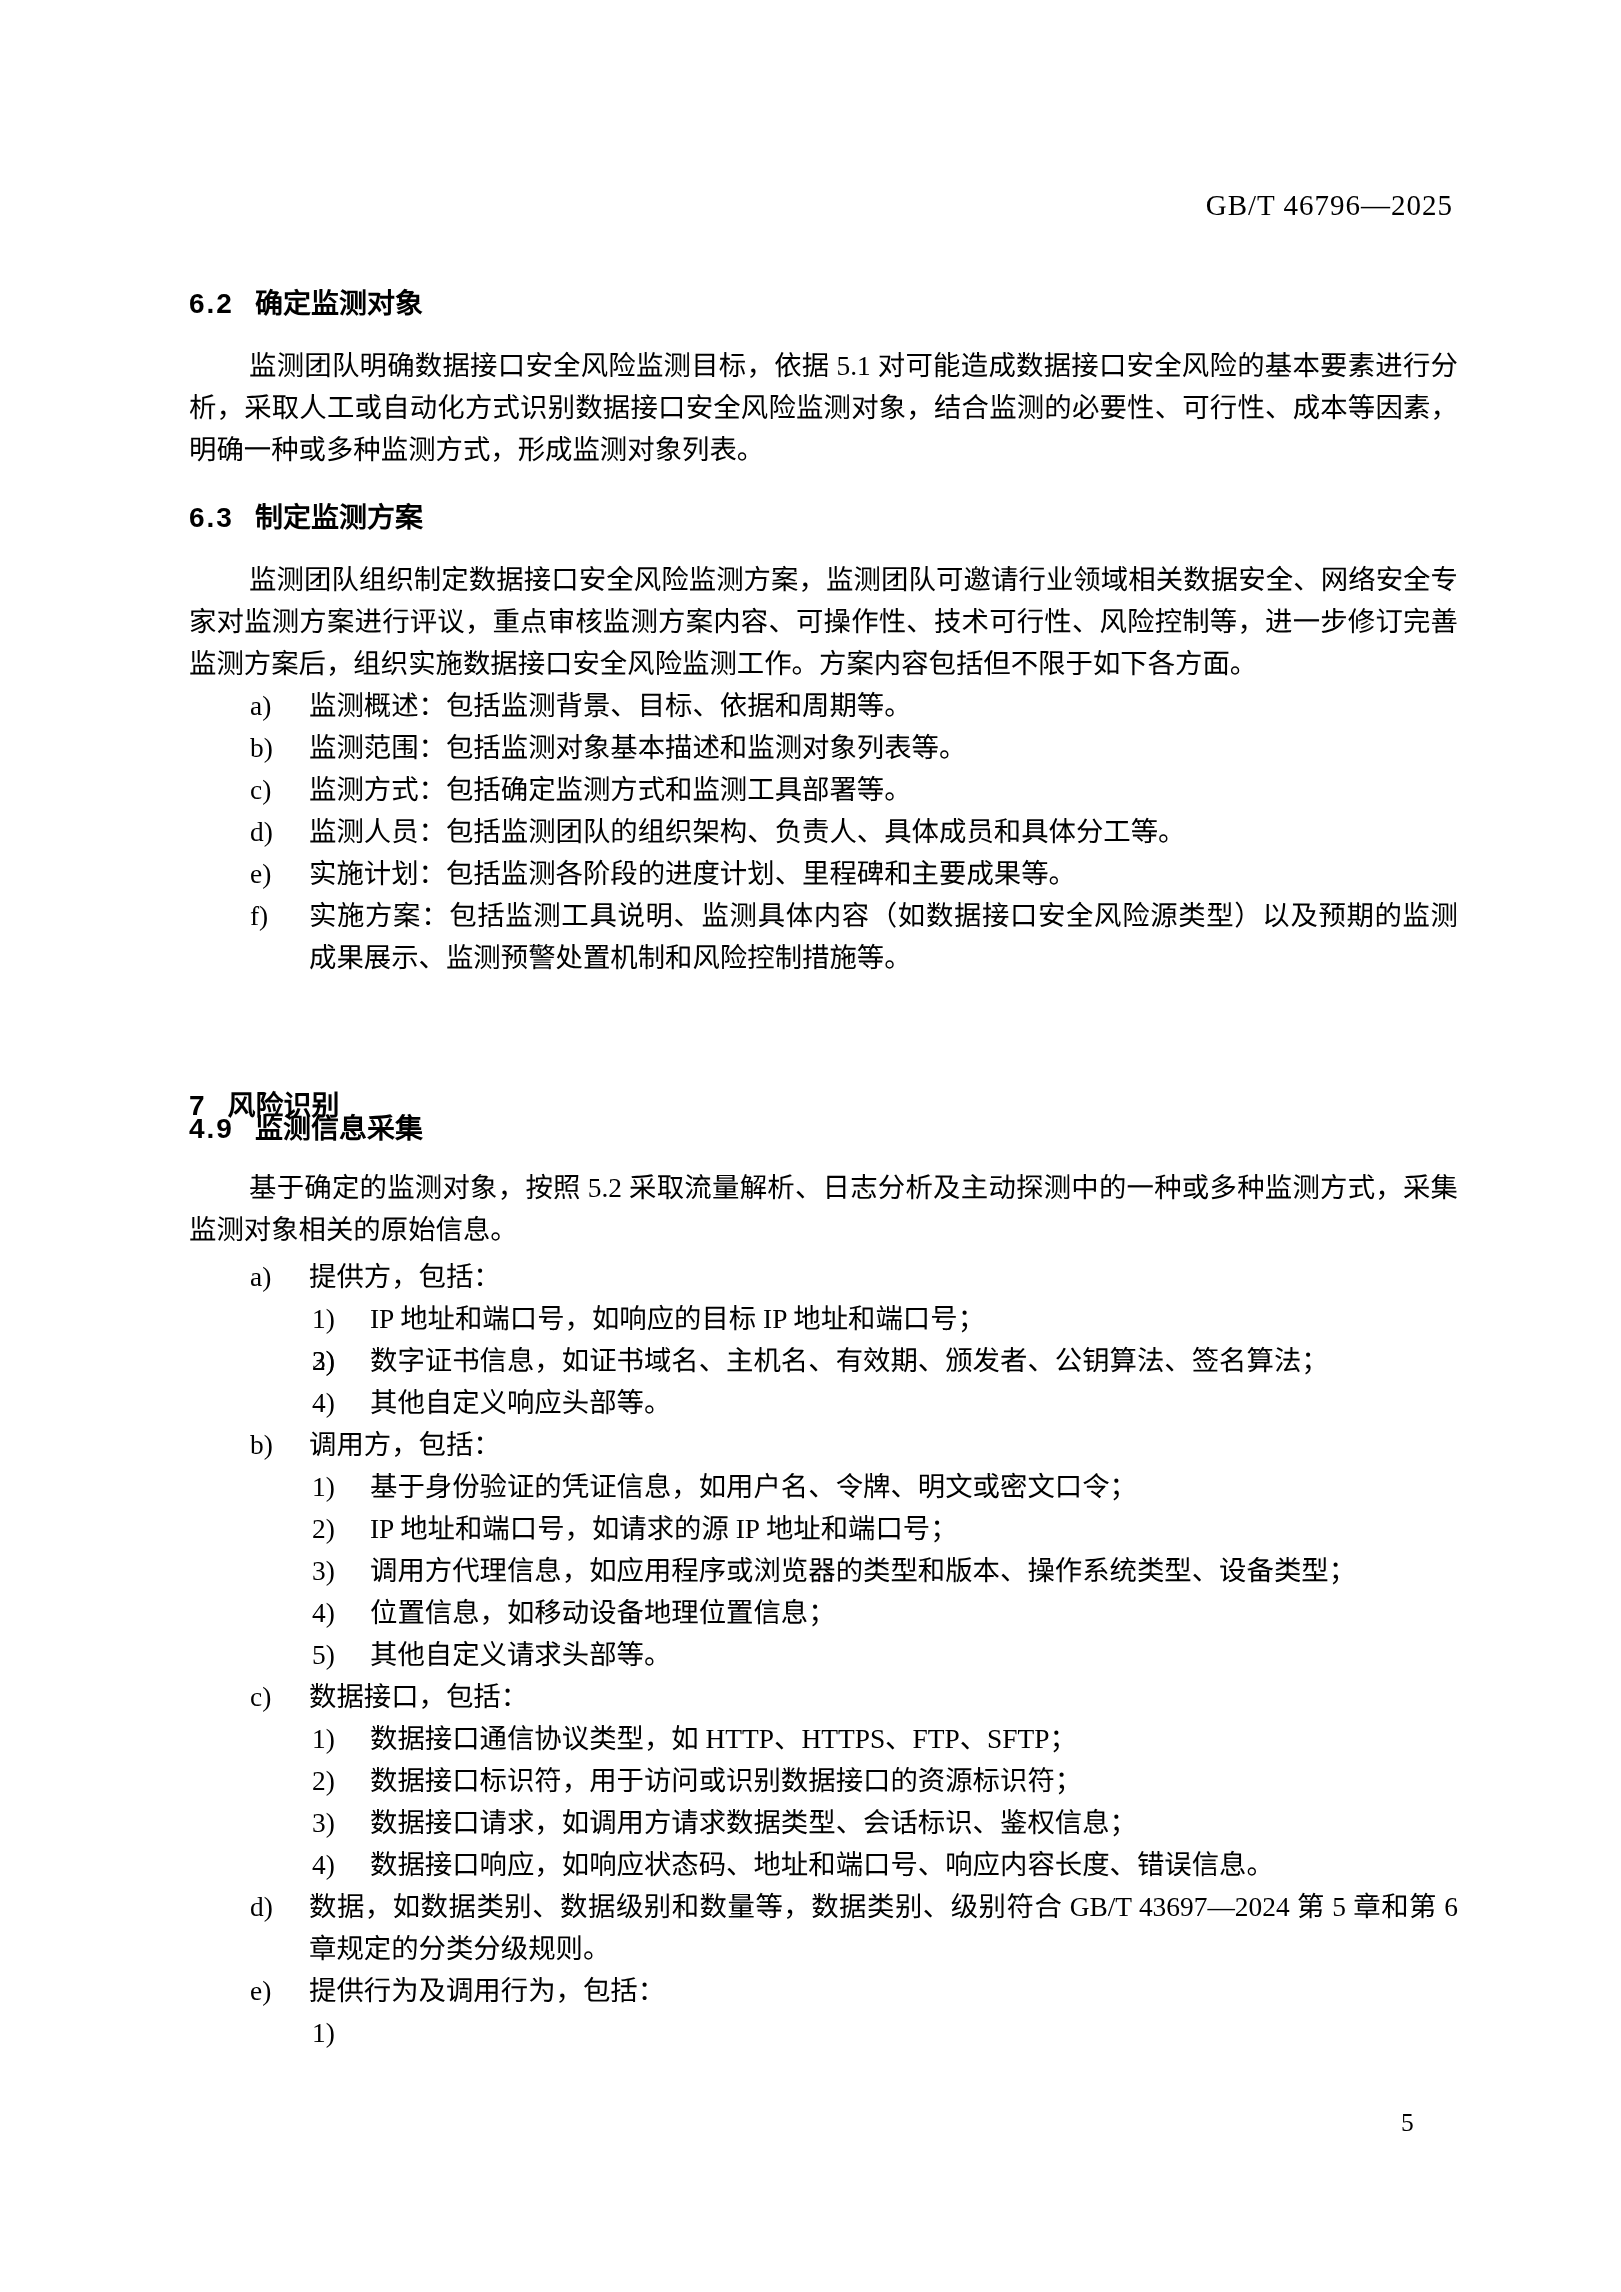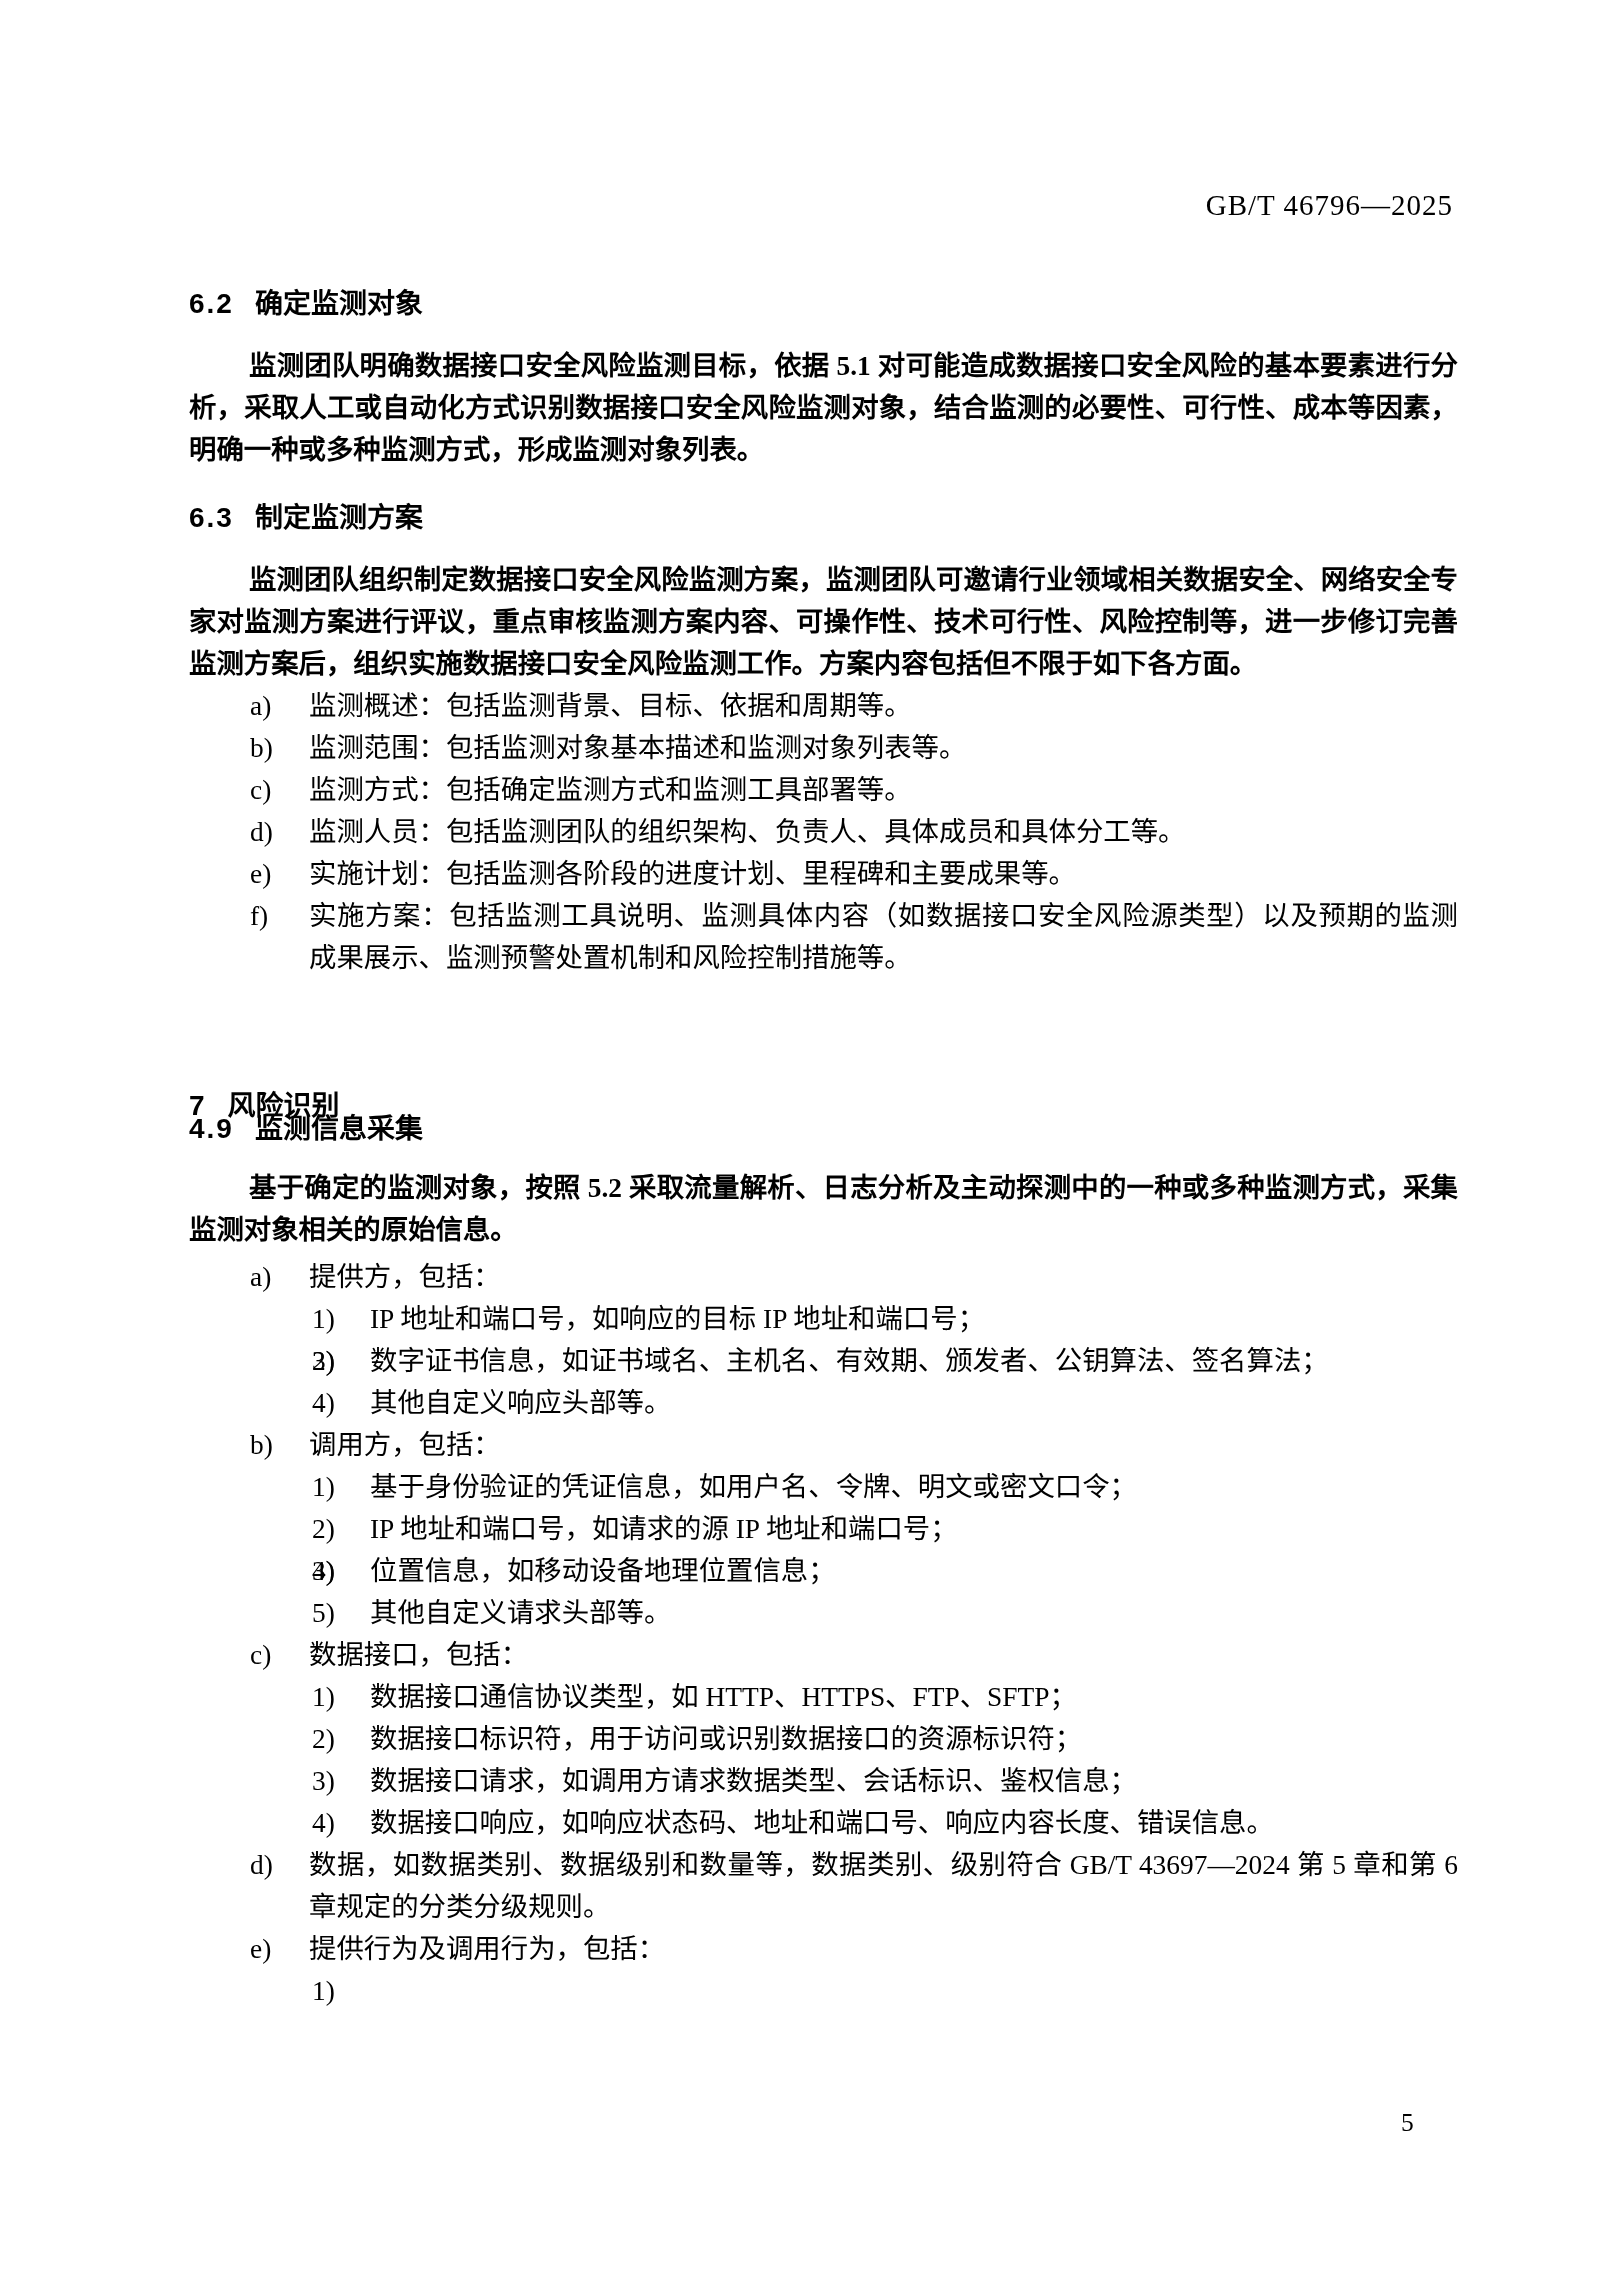--- a/index.html
+++ b/index.html
@@ -33,21 +33,20 @@
   }
   .sec-heading .num { margin-right: 21px; letter-spacing: 2px; }
   .para {
     position: absolute;
     left: 189px;
     width: 1269px;
     font-size: 27.4px;
     line-height: 42px;
     text-align: justify;
     text-indent: 60px;
-    font-weight: bold;
   }
   .list {
     position: absolute;
     left: 189px;
     width: 1269px;
     font-size: 27.4px;
     line-height: 42px;
   }
   .item {
     position: relative;
@@ -151,20 +150,21 @@
     <div class="sub">
       <span class="marker">1)</span>
       <span>基于身份验证的凭证信息，如用户名、令牌、明文或密文口令；</span>
     </div>
     <div class="sub">
       <span class="marker">2)</span>
       <span>IP 地址和端口号，如请求的源 IP 地址和端口号；</span>
     </div>
     <div class="sub">
       <span class="marker">3)</span>
+      <span>调用方代理信息，如应用程序或浏览器的类型和版本、操作系统类型、设备类型；</span>
     </div>
     <div class="sub">
       <span class="marker">4)</span>
       <span>位置信息，如移动设备地理位置信息；</span>
     </div>
     <div class="sub">
       <span class="marker">5)</span>
       <span>其他自定义请求头部等。</span>
     </div>
 

